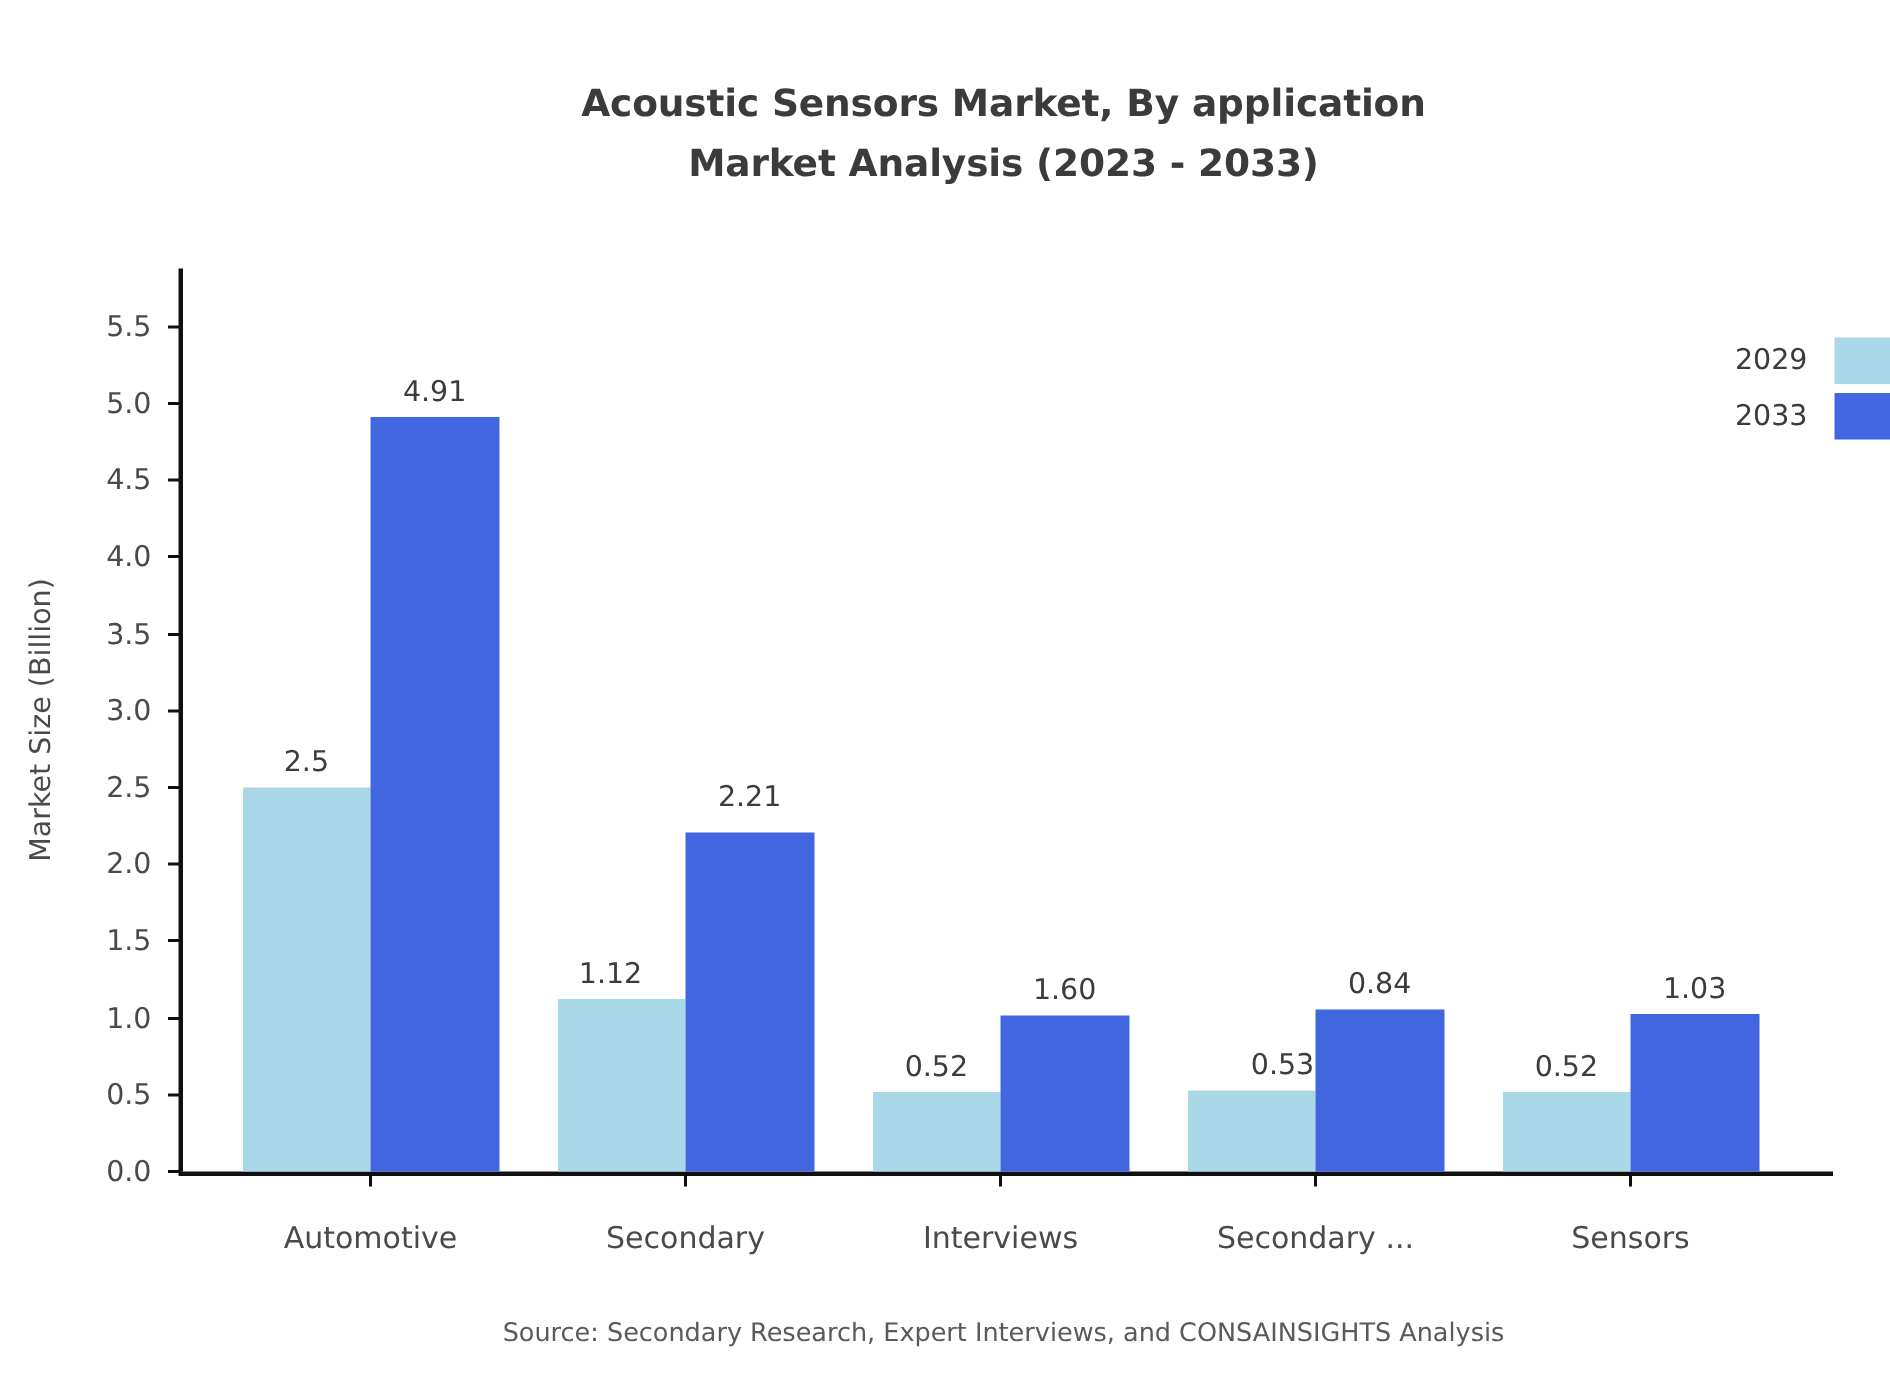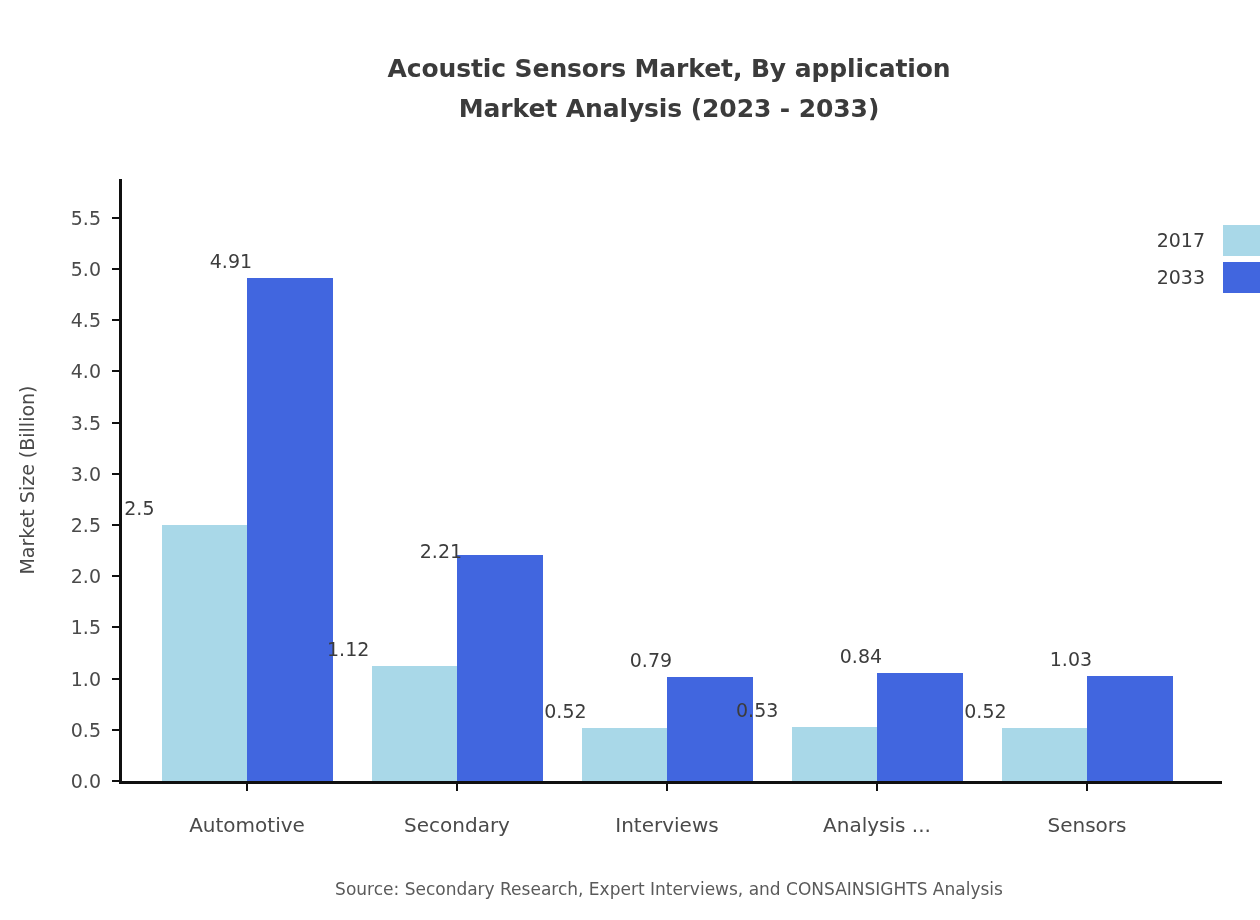--- a/index.html
+++ b/index.html
@@ -117,20 +117,21 @@
     white-space: nowrap;
   }
 
   .bar {
     position: absolute;
     bottom: 0;
   }
   .bar-value {
     position: absolute;
     width: 160px;
+    text-align: center;
     font-size: 19px;
     color: #3c3c3c;
     transform: translateX(-50%);
     white-space: nowrap;
   }
 
   
   #legend {
     position: absolute;
     left: 1137px;
@@ -214,51 +215,51 @@
         <div class="ytick-label" style="top: 38.809px;">5.5</div>
       </div>
     <div id="xticks">
         <div class="xtick" style="left: 124.9px;"></div>
         <div class="xtick-label" style="left: 126px;">Automotive</div>
         <div class="xtick" style="left: 334.9px;"></div>
         <div class="xtick-label" style="left: 336px;">Secondary</div>
         <div class="xtick" style="left: 544.9px;"></div>
         <div class="xtick-label" style="left: 546px;">Interviews</div>
         <div class="xtick" style="left: 754.9px;"></div>
-        <div class="xtick-label" style="left: 756px;">Analysis ...</div>
+        <div class="xtick-label" style="left: 756px;">Secondary ...</div>
         <div class="xtick" style="left: 964.9px;"></div>
         <div class="xtick-label" style="left: 966px;">Sensors</div>
       </div>
     <div id="bars">
         <div class="bar" style="left: 40.5px; width: 85.5px; height: 255.996px; background: rgb(169, 216, 232);"></div>
         <div class="bar-value" style="left: 83.25px; bottom: 261.996px;">2.5</div>
         <div class="bar" style="left: 126px; width: 85.5px; height: 502.776px; background: rgb(65, 102, 223);"></div>
         <div class="bar-value" style="left: 168.75px; bottom: 508.776px;">4.91</div>
         <div class="bar" style="left: 250.5px; width: 85.5px; height: 114.686px; background: rgb(169, 216, 232);"></div>
         <div class="bar-value" style="left: 286px; bottom: 120.686px;">1.12</div>
         <div class="bar" style="left: 336px; width: 85.5px; height: 226.3px; background: rgb(65, 102, 223);"></div>
-        <div class="bar-value" style="left: 378.75px; bottom: 219px;">2.21</div>
+        <div class="bar-value" style="left: 378.75px; bottom: 239px;">2.21</div>
         <div class="bar" style="left: 460.5px; width: 85.5px; height: 53.2472px; background: rgb(169, 216, 232);"></div>
         <div class="bar-value" style="left: 503.25px; bottom: 59.2472px;">0.52</div>
         <div class="bar" style="left: 546px; width: 85.5px; height: 104.446px; background: rgb(65, 102, 223);"></div>
-        <div class="bar-value" style="left: 588.75px; bottom: 110.446px;">0.79</div>
+        <div class="bar-value" style="left: 588.75px; bottom: 110.446px;">1.60</div>
         <div class="bar" style="left: 670.5px; width: 85.5px; height: 54.2711px; background: rgb(169, 216, 232);"></div>
-        <div class="bar-value" style="left: 695px; bottom: 60.2711px;">0.53</div>
+        <div class="bar-value" style="left: 734px; bottom: 60.2711px;">0.53</div>
         <div class="bar" style="left: 756px; width: 85.5px; height: 107.518px; background: rgb(65, 102, 223);"></div>
         <div class="bar-value" style="left: 798.75px; bottom: 113.518px;">0.84</div>
         <div class="bar" style="left: 880.5px; width: 85.5px; height: 53.2472px; background: rgb(169, 216, 232);"></div>
         <div class="bar-value" style="left: 923.25px; bottom: 59.2472px;">0.52</div>
         <div class="bar" style="left: 966px; width: 85.5px; height: 105.47px; background: rgb(65, 102, 223);"></div>
         <div class="bar-value" style="left: 1008.75px; bottom: 111.47px;">1.03</div>
       </div>
   </div>
 
   <div id="legend">
       <div class="legend-row">
-        <span class="legend-text">2017</span>
+        <span class="legend-text">2029</span>
         <span class="legend-swatch" style="background: rgb(169, 216, 232);"></span>
       </div>
       <div class="legend-row">
         <span class="legend-text">2033</span>
         <span class="legend-swatch" style="background: rgb(65, 102, 223);"></span>
       </div>
     </div>
 
   <div class="source">Source: Secondary Research, Expert Interviews, and CONSAINSIGHTS Analysis</div>
 </div>

